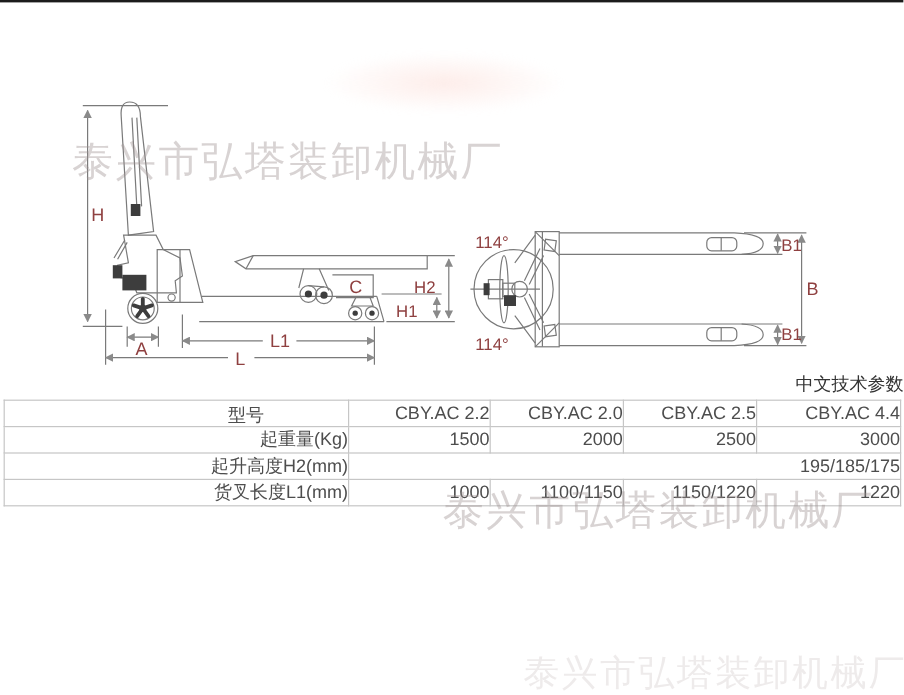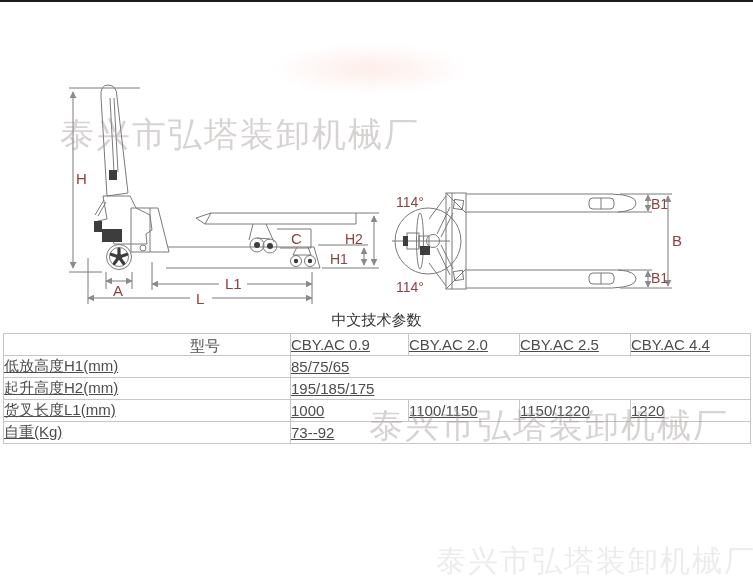--- a/index.html
+++ b/index.html
@@ -19,31 +19,31 @@
     color:rgba(158,146,146,0.40);pointer-events:none;z-index:3;
     font-family:"Liberation Sans", sans-serif;
     margin-left:20px;
   }
   .wm-top{left:40px;top:112px;}
   .wm-table{left:349px;top:403px;}
   .wm-bottom{left:416px;top:541px;font-size:30px;color:rgba(158,146,146,0.18);}
   svg.diagram{position:absolute;left:0;top:0;z-index:2;}
   .dim-label{fill:#8f4040;font-family:"Liberation Sans", sans-serif;}
   .title{
-    position:absolute;left:0;top:311px;width:753px;text-align:center;
+    position:absolute;left:0;top:311px;width:753px;text-align:right;
     font-size:15px;color:#333;z-index:2;
   }
   table.spec{
     position:absolute;left:3px;top:333px;width:747px;z-index:2;
     border-collapse:collapse;table-layout:fixed;
     font-size:15px;color:#4d4d4d;
   }
   table.spec td{
-    border:1px solid #c6c6c6;text-align:left;padding:0;height:21px;
-    background:transparent;overflow:hidden;white-space:nowrap;text-decoration:underline;
+    border:1px solid #c6c6c6;text-align:right;padding:0;height:21px;
+    background:transparent;overflow:hidden;white-space:nowrap;
   }
   td.corner{position:relative;height:40px;}
   td.corner .t1{position:absolute;left:186px;top:3px;}
   td.corner .t2{position:absolute;left:129px;top:21px;}
 </style>
 </head>
 <body>
 
 <div class="topline"></div>
 <div class="pink-blob"></div>
@@ -188,38 +188,37 @@
       <col style="width:111px">
       <col style="width:111px">
       <col style="width:120px">
   </colgroup>
   <tbody>
     <tr>
       <td class="corner">
         <span class="t1">型号</span>
         <span class="t2">参数</span>
       </td>
-      <td>CBY.AC 0.9</td>
+      <td>CBY.AC 2.2</td>
       <td>CBY.AC 2.0</td>
       <td>CBY.AC 2.5</td>
       <td>CBY.AC 4.4</td>
     </tr>
     <tr>
-      <td>低放高度H1(mm)</td>
-      <td colspan="4">85/75/65</td>
+      <td>起重量(Kg)</td>
+      <td>1500</td>
+      <td>2000</td>
+      <td>2500</td>
+      <td>3000</td>
     </tr>
     <tr>
       <td>起升高度H2(mm)</td>
       <td colspan="4">195/185/175</td>
     </tr>
     <tr>
       <td>货叉长度L1(mm)</td>
       <td>1000</td>
       <td>1100/1150</td>
       <td>1150/1220</td>
       <td>1220</td>
     </tr>
-    <tr>
-      <td>自重(Kg)</td>
-      <td colspan="4">73--92</td>
-    </tr>
   </tbody>
 </table>
 
 </body></html>

